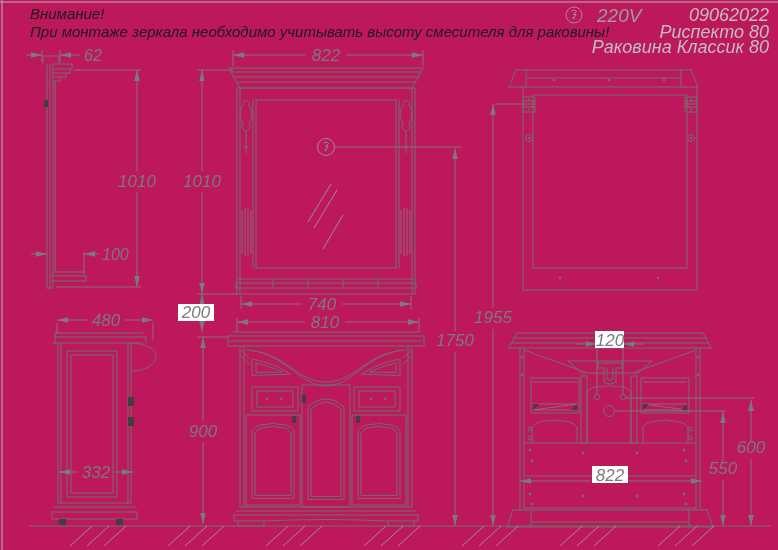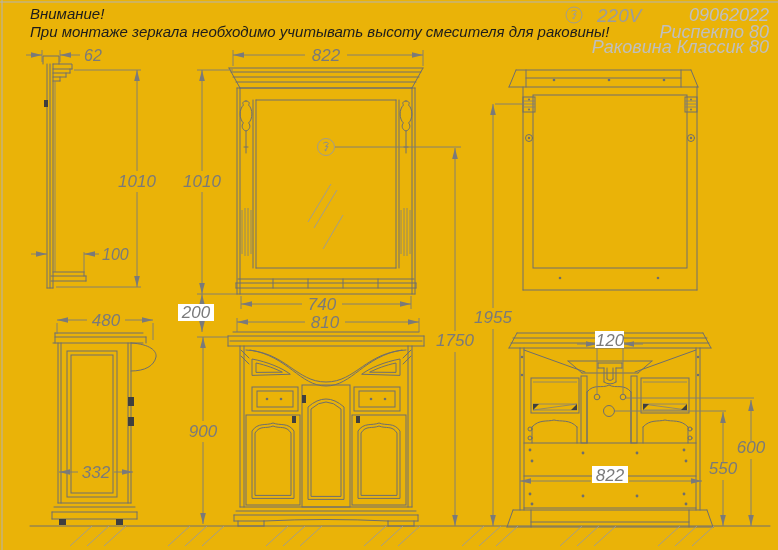--- a/index.html
+++ b/index.html
@@ -1,16 +1,16 @@
 <!DOCTYPE html>
 <html><head>
 <meta charset="utf-8">
 <style>
   html,body{margin:0;padding:0;background:#ffffff;}
-  #stage{position:relative;width:778px;height:550px;background:#eab308;overflow:hidden;
+  #stage{position:relative;width:778px;height:550px;background:#be185d;overflow:hidden;
          font-family:"Liberation Sans",sans-serif;}
   svg{display:block}
   .ln{stroke:#6e6e6e;stroke-width:1;fill:none;stroke-linecap:round;}
   .th{stroke:#7d7d7d;stroke-width:0.8;fill:none;}
   .lt{stroke:#9a9a9a;stroke-width:0.9;fill:none;}
   .dk{fill:#3f3f3f;stroke:none;}
   .dot{fill:#6e6e6e;stroke:none;}
   .dim{stroke:#7a7a7a;stroke-width:0.9;fill:none;}
   .ah{fill:#7a7a7a;stroke:none;}
   .dimtxt{fill:#7a7a7a;font:italic 17px "Liberation Sans",sans-serif;}

